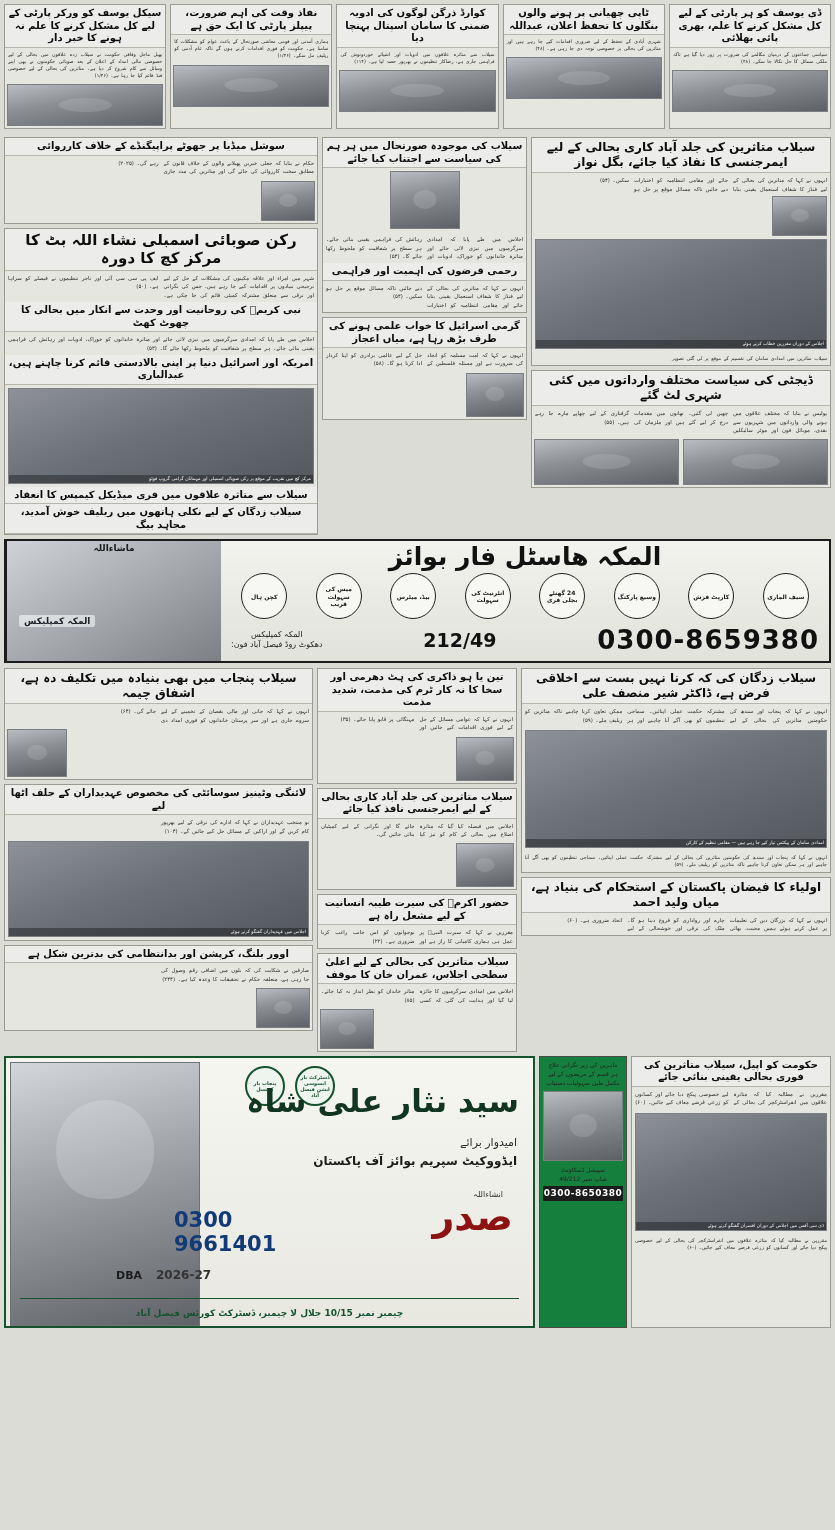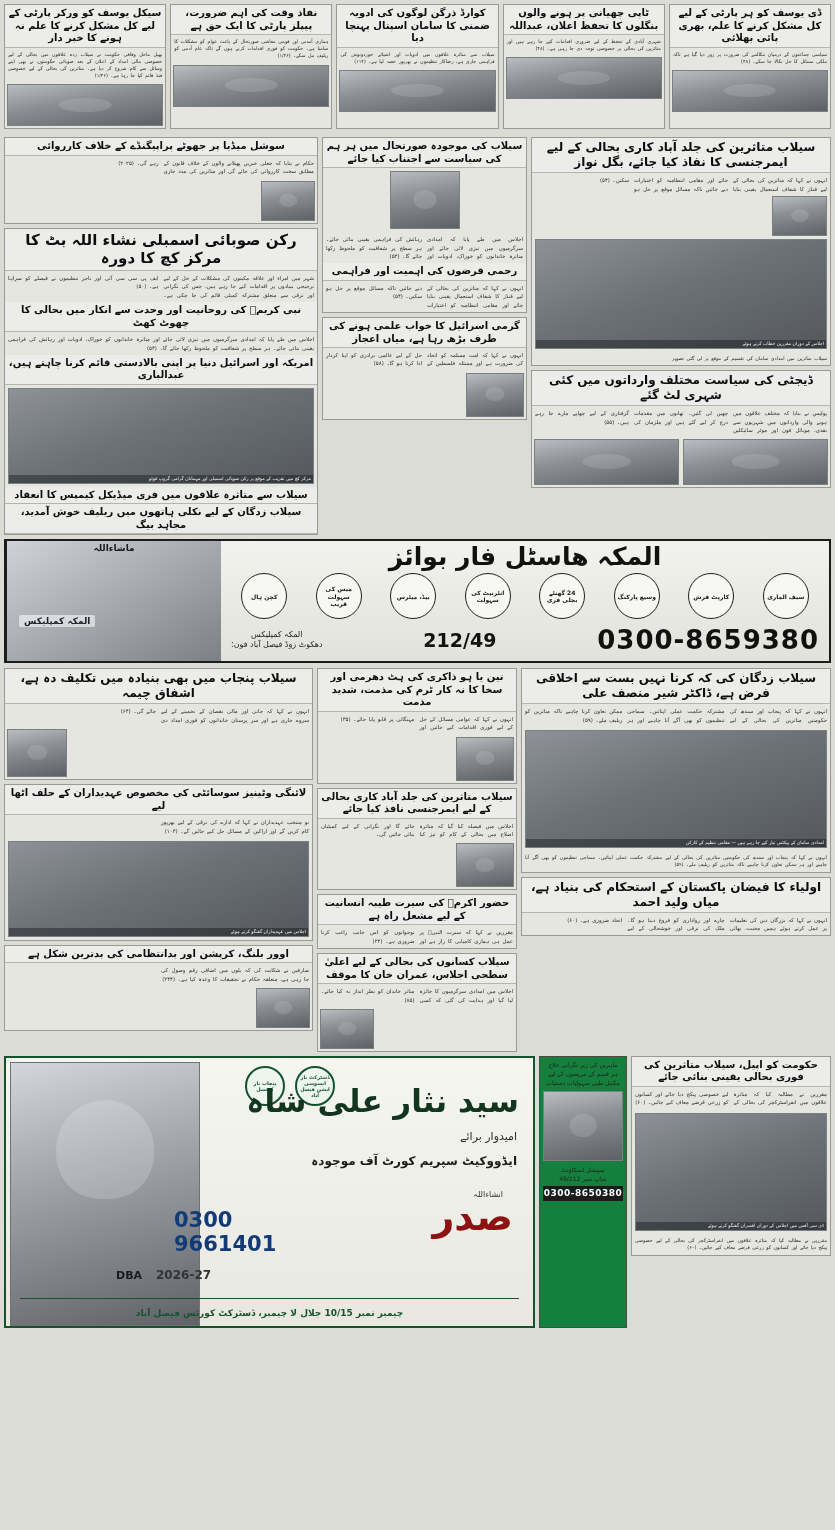--- a/index.html
+++ b/index.html
@@ -130,21 +130,21 @@
     border:2px solid #14532d;
     background:linear-gradient(#f6f6f1,#e8e8e1);
     height:272px; overflow:hidden;
   }
   .cand-name{
     position:absolute; right:14px; top:26px;
     font-size:31px; font-weight:bold; color:#12351f; line-height:1.1;
     text-align:right;
   }
   .cand-for{
-    position:absolute; right:16px; top:72px;
+    position:absolute; right:16px; top:78px;
     font-size:11px; color:#2b2b2b;
   }
   .cand-role{
     position:absolute; right:16px; top:96px;
     font-size:12px; font-weight:bold; color:#1c1c1c; line-height:1.3;
     text-align:right;
   }
   .cand-post{
     position:absolute; right:20px; top:140px;
     font-size:38px; font-weight:bold; color:#8d1212; line-height:1;
@@ -347,21 +347,21 @@
       <div class="box">
         <div class="hl small">سیلاب متاثرین کی جلد آباد کاری بحالی کے لیے ایمرجنسی نافذ کیا جائے</div>
         <div class="body-text cols2">اجلاس میں فیصلہ کیا گیا کہ متاثرہ اضلاع میں بحالی کے کام کو تیز کیا جائے گا اور نگرانی کے لیے کمیٹیاں بنائی جائیں گی۔</div>
         <div class="photo portrait" style="height:44px;width:58px;margin:2px 2px 2px auto;"></div>
       </div>
       <div class="box">
         <div class="hl small">حضور اکرمؐ کی سیرت طیبہ انسانیت کے لیے مشعل راہ ہے</div>
         <div class="body-text cols2">مقررین نے کہا کہ سیرت النبیؐ پر عمل ہی ہماری کامیابی کا راز ہے اور نوجوانوں کو اس جانب راغب کرنا ضروری ہے۔ (۲۲)</div>
       </div>
       <div class="box">
-        <div class="hl small">سیلاب کسانوں کی بحالی کے لیے اعلیٰ سطحی اجلاس، عمران خان کا موقف</div>
+        <div class="hl small">سیلاب متاثرین کی بحالی کے لیے اعلیٰ سطحی اجلاس، عمران خان کا موقف</div>
         <div class="body-text cols2">اجلاس میں امدادی سرگرمیوں کا جائزہ لیا گیا اور ہدایت کی گئی کہ کسی متاثر خاندان کو نظر انداز نہ کیا جائے۔ (۸۵)</div>
         <div class="photo portrait" style="height:40px;width:54px;margin:2px auto 2px 2px;"></div>
       </div>
     </div>
 
     <div style="flex:1;">
       <div class="box">
         <div class="hl med">سیلاب پنجاب میں بھی بنیادہ میں تکلیف دہ ہے، اشفاق چیمہ</div>
         <div class="body-text cols2">انہوں نے کہا کہ جانی اور مالی نقصان کے تخمینے کے لیے سروے جاری ہے اور سر پرستان خاندانوں کو فوری امداد دی جائے گی۔ (۶۴)</div>
         <div class="photo portrait" style="height:48px;width:60px;margin:2px auto 2px 2px;"></div>
@@ -377,21 +377,21 @@
         <div class="hl small">اوور بلنگ، کرپشن اور بدانتظامی کی بدترین شکل ہے</div>
         <div class="body-text cols2">صارفین نے شکایت کی کہ بلوں میں اضافی رقم وصول کی جا رہی ہے، متعلقہ حکام نے تحقیقات کا وعدہ کیا ہے۔ (۲۴۴)</div>
         <div class="photo portrait" style="height:40px;width:54px;margin:2px 2px 2px auto;"></div>
       </div>
     </div>
   </div>
 
   <div class="row">
 
     <div style="flex:0 0 200px;">
-      <div class="box" style="height:200px;">
+      <div class="box" style="height:272px;">
         <div class="hl small">حکومت کو اپیل، سیلاب متاثرین کی فوری بحالی یقینی بنائی جائے</div>
         <div class="body-text cols2">مقررین نے مطالبہ کیا کہ متاثرہ علاقوں میں انفراسٹرکچر کی بحالی کے لیے خصوصی پیکج دیا جائے اور کسانوں کو زرعی قرضے معاف کیے جائیں۔ (۶۰)</div>
         <div class="photo group" style="height:118px;margin:3px;">
           <div class="cap">ڈی سی آفس میں اجلاس کے دوران افسران گفتگو کرتے ہوئے</div>
         </div>
         <div class="body-text tiny">مقررین نے مطالبہ کیا کہ متاثرہ علاقوں میں انفراسٹرکچر کی بحالی کے لیے خصوصی پیکج دیا جائے اور کسانوں کو زرعی قرضے معاف کیے جائیں۔ (۶۰)</div>
       </div>
     </div>
 
     <div style="flex:0 0 88px;">
@@ -406,21 +406,21 @@
       </div>
     </div>
 
     <div style="flex:1;">
       <div class="cand-ad">
         <div class="cand-photo"></div>
         <div class="seal s1">ڈسٹرکٹ بار ایسوسی ایشن فیصل آباد</div>
         <div class="seal s2">پنجاب بار کونسل</div>
         <div class="cand-name">سید نثار علی شاہ</div>
         <div class="cand-for">امیدوار برائے</div>
-        <div class="cand-role">ایڈووکیٹ سپریم کورٹ آف موجودہ</div>
+        <div class="cand-role">ایڈووکیٹ سپریم بوائز آف پاکستان</div>
         <div class="cand-insha">انشاءاللہ</div>
         <div class="cand-post">صدر</div>
         <div class="cand-phone">
           <div>0300</div>
           <div>9661401</div>
         </div>
         <div class="cand-term">2026-27</div>
         <div class="cand-dba">DBA</div>
         <div class="cand-chamber">چیمبر نمبر 10/15 جلال لا چیمبر، ڈسٹرکٹ کورٹس فیصل آباد</div>
       </div>

